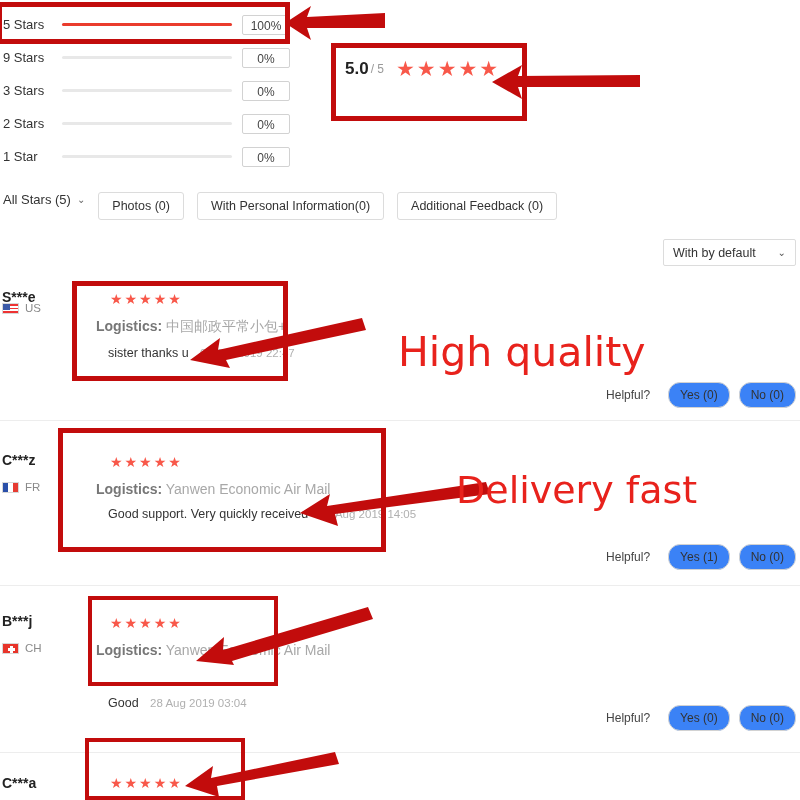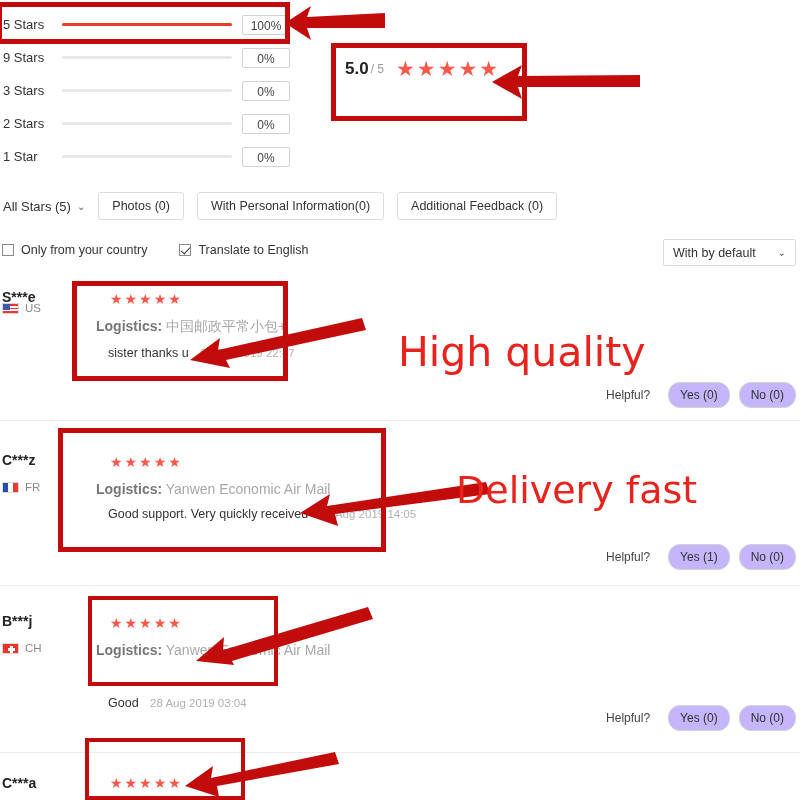--- a/index.html
+++ b/index.html
@@ -24,21 +24,21 @@
     font-size:12px; color:#444; box-sizing:border-box;
   }
 
   
   .score-box { position:absolute; left:345px; top:58px; display:flex; align-items:center; }
   .score-num { font-size:17px; font-weight:bold; color:#222; }
   .score-den { font-size:12px; color:#999; margin-left:2px; }
   .score-stars { margin-left:12px; color:#f8584a; font-size:21px; letter-spacing:2px; line-height:1; }
 
   
-  .filters { position:absolute; left:0; top:192px; display:flex; align-items:center; }
+  .filters { position:absolute; left:0; top:192px; display:flex; align-items:flex-start; }
   .allstars { font-size:13px; color:#333; display:flex; align-items:center; padding-left:3px; }
   .allstars .chev { font-size:10px; margin-left:6px; color:#666; }
   .tab {
     margin-left:13px; padding:6px 13px;
     border:1px solid #dcdcdc; border-radius:3px; background:#fff;
     font-size:12.5px; color:#333; white-space:nowrap;
   }
 
   
   .optrow { position:absolute; left:2px; top:243px; display:flex; align-items:center; font-size:12.5px; color:#333; }
@@ -75,21 +75,21 @@
 
   .rv-stars { position:absolute; left:110px; color:#f8584a; font-size:14px; letter-spacing:2px; line-height:1; }
   .rv-log { position:absolute; left:96px; font-size:14px; }
   .rv-log b { color:#777; font-weight:bold; }
   .rv-log span { color:#a8a8a8; }
   .rv-text { position:absolute; left:108px; font-size:12.5px; color:#333; }
   .rv-date { color:#b0b0b0; font-size:11.5px; margin-left:8px; }
 
   .helpful { position:absolute; right:4px; display:flex; align-items:center; }
   .helpful-label { font-size:12px; color:#444; margin-right:9px; }
-  .hbtn { border:1px solid #d2d2d2; border-radius:12px; background:#c4b5fd;
+  .hbtn { border:1px solid #d2d2d2; border-radius:12px; background:#3b82f6;
           font-size:12px; color:#333; padding:5px 11px; margin-left:9px; }
 
   
   .anno-box { position:absolute; border:5px solid #c20c0c; box-sizing:border-box; pointer-events:none; }
   .anno-box.thin { border-width:4px; }
   .anno-text { position:absolute; color:#e8221c; font-family:"DejaVu Sans", sans-serif; white-space:nowrap; }
   .arrow { position:absolute; pointer-events:none; }
 </style>
 </head>
 <body>
@@ -143,30 +143,20 @@
   <div class="filters">
     <div class="allstars">
       <span>All Stars (5)</span>
       <span class="chev">⌄</span>
     </div>
     <div class="tab">Photos (0)</div>
     <div class="tab">With Personal Information(0)</div>
     <div class="tab">Additional Feedback (0)</div>
   </div>
 
-  <div class="optrow">
-    <div class="opt">
-      <span class="cbox"></span>
-      <span>Only from your country</span>
-    </div>
-    <div class="opt">
-      <span class="cbox checked"></span>
-      <span>Translate to English</span>
-    </div>
-  </div>
 
   <div class="sortsel">
     <span>With by default</span>
     <span class="chev">⌄</span>
   </div>
 
   <div class="review">
     <div class="rv-user" style="top:289px;">S***e</div>
     <div class="rv-country" style="top:302px;">
       <span class="flag flag-us"></span>

